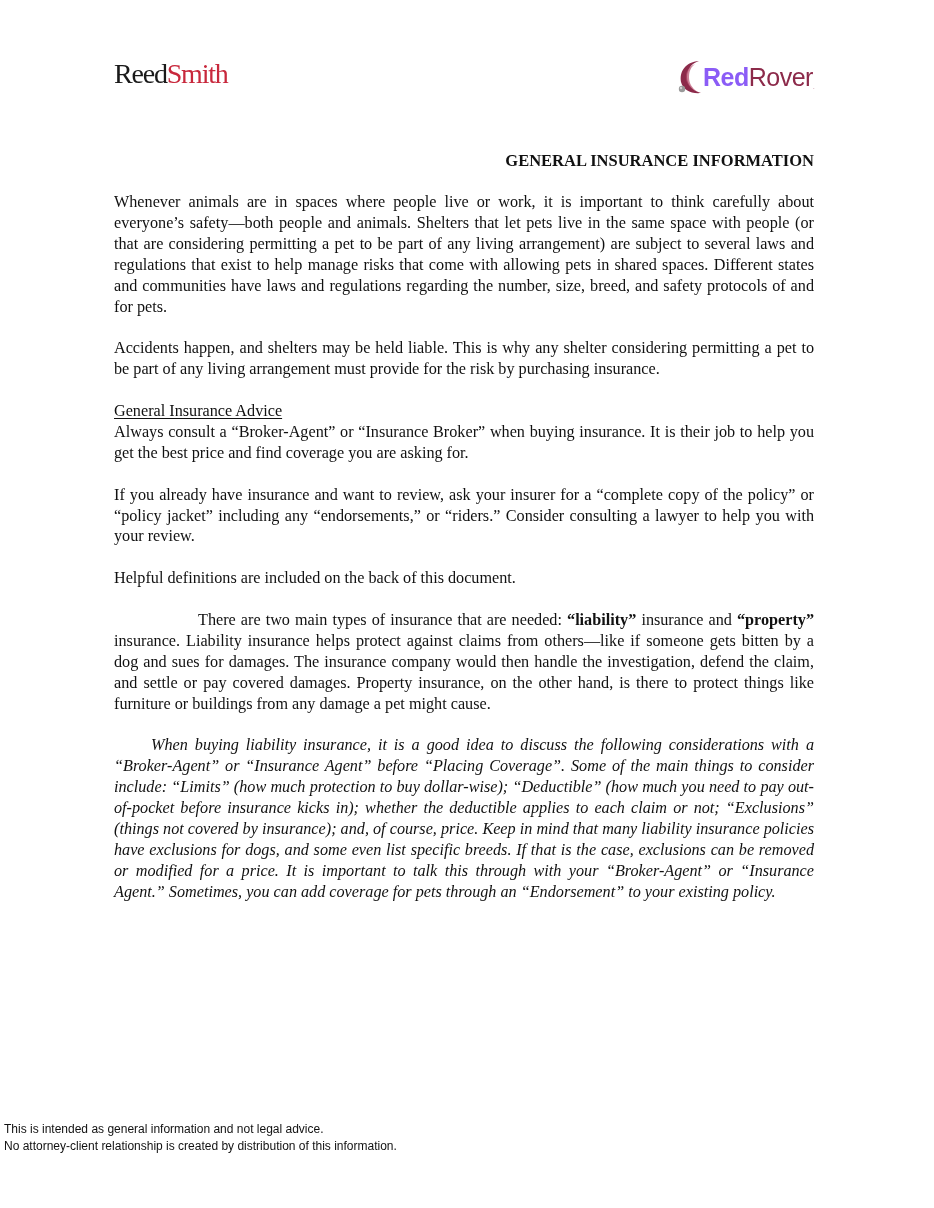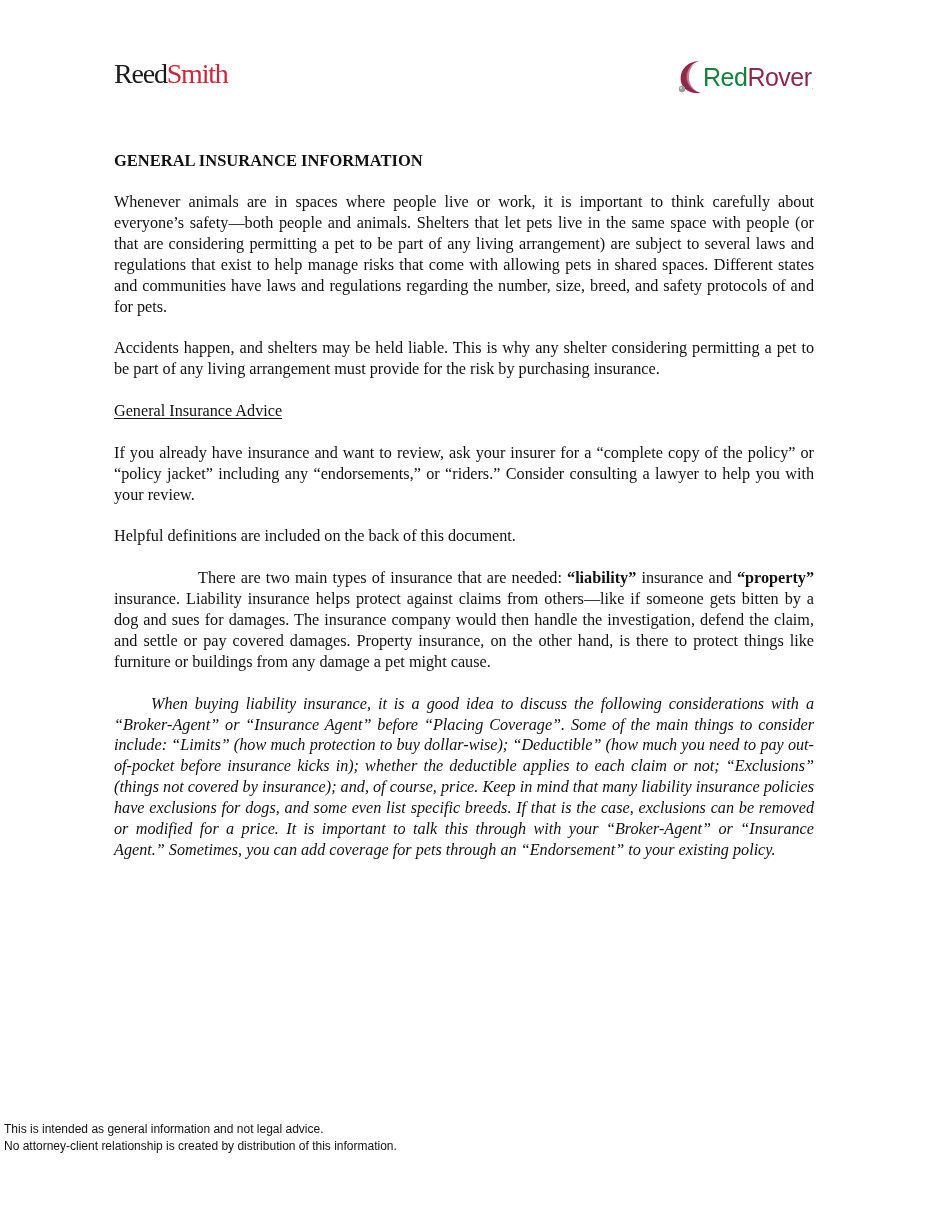--- a/index.html
+++ b/index.html
@@ -4,26 +4,26 @@
 <style>
   html, body { margin: 0; padding: 0; background: #ffffff; }
   body { width: 934px; height: 1208px; position: relative; overflow: hidden; }
   .page { position: absolute; left: 4px; top: 0; width: 934px; height: 1208px; background: #fff; }
   .logo-reed { position: absolute; left: 110px; top: 60px; font-family: "Liberation Serif", serif; font-size: 28px; letter-spacing: -1.2px; line-height: 1; }
   .logo-reed .reed { color: #1a1a1a; }
   .logo-reed .smith { color: #c8283c; }
   .logo-rover { position: absolute; left: 671px; top: 58px; height: 38px; display: flex; align-items: center; }
   .logo-rover .mark { width: 34px; height: 38px; position: relative; }
   .logo-rover .word { font-family: "Liberation Sans", sans-serif; font-size: 25px; letter-spacing: -0.5px; line-height: 1; margin-left: -6px; }
-  .logo-rover .red { color: #15803d; font-weight: normal; }
+  .logo-rover .red { color: #8b5cf6; font-weight: bold; }
   .logo-rover .rover { color: #8c2a4a; font-weight: normal; }
   .logo-rover .tm { font-size: 6px; color: #8c2a4a; vertical-align: bottom; }
 
   .content { position: absolute; left: 110px; top: 150px; width: 700px; font-family: "Liberation Serif", serif; font-size: 16.2px; line-height: 20.9px; color: #111; }
-  .title { text-align: left; font-weight: bold; font-size: 16.5px; margin: 0 0 20px 0; line-height: 22px; }
+  .title { text-align: right; font-weight: bold; font-size: 16.5px; margin: 0 0 20px 0; line-height: 22px; }
   p { margin: 0; text-align: justify; }
   .gap { height: 20.9px; }
   .u { text-decoration: underline; text-underline-offset: 2px; }
   .heading-bold { font-weight: bold; }
   .indent-big { text-indent: 84px; }
   .indent-small { text-indent: 37px; font-style: italic; }
   b { font-weight: bold; }
 
   .footer { position: absolute; left: 0; width: 934px; top: 1121px; font-family: "Liberation Sans", sans-serif; font-size: 12px; line-height: 17px; color: #111; }
 </style>
@@ -52,20 +52,21 @@
 
   <div class="content">
     <div class="title">GENERAL INSURANCE INFORMATION</div>
 
     <p>Whenever animals are in spaces where people live or work, it is important to think carefully about everyone’s safety—both people and animals. Shelters that let pets live in the same space with people (or that are considering permitting a pet to be part of any living arrangement) are subject to several laws and regulations that exist to help manage risks that come with allowing pets in shared spaces.  Different states and communities have laws and regulations regarding the number, size, breed, and safety protocols of and for pets.</p>
     <div class="gap"></div>
     <p>Accidents happen, and shelters may be held liable. This is why any shelter considering permitting a pet to be part of any living arrangement must provide for the risk by purchasing insurance.</p>
     <div class="gap"></div>
 
     <p><span class="u">General Insurance Advice</span></p>
+    <p>Always consult a “Broker-Agent” or “Insurance Broker” when buying insurance. It is their job to help you get the best price and find coverage you are asking for.</p>
     <div class="gap"></div>
     <p>If you already have insurance and want to review, ask your insurer for a “complete copy of the policy” or “policy jacket” including any “endorsements,” or “riders.” Consider consulting a lawyer to help you with your review.</p>
     <div class="gap"></div>
     <p>Helpful definitions are included on the back of this document.</p>
     <div class="gap"></div>
 
     <p class="indent-big"><span>There are two main types of insurance that are needed: </span><b>“liability”</b><span> insurance and </span><b>“property”</b><span> insurance. Liability insurance helps protect against claims from others—like if someone gets bitten by a dog and sues for damages. The insurance company would then handle the investigation, defend the claim, and settle or pay covered damages.  Property insurance, on the other hand, is there to protect things like furniture or buildings from any damage a pet might cause.</span></p>
     <div class="gap"></div>
 
     <p class="indent-small">When buying liability insurance, it is a good idea to discuss the following considerations with a “Broker-Agent” or “Insurance Agent” before “Placing Coverage”. Some of the main things to consider include: “Limits” (how much protection to buy dollar-wise); “Deductible” (how much you need to pay out-of-pocket before insurance kicks in); whether the deductible applies to each claim or not; “Exclusions” (things not covered by insurance); and, of course, price.  Keep in mind that many liability insurance policies have exclusions for dogs, and some even list specific breeds. If that is the case, exclusions can be removed or modified for a price. It is important to talk this through with your “Broker-Agent” or “Insurance Agent.” Sometimes, you can add coverage for pets through an “Endorsement” to your existing policy.</p>

